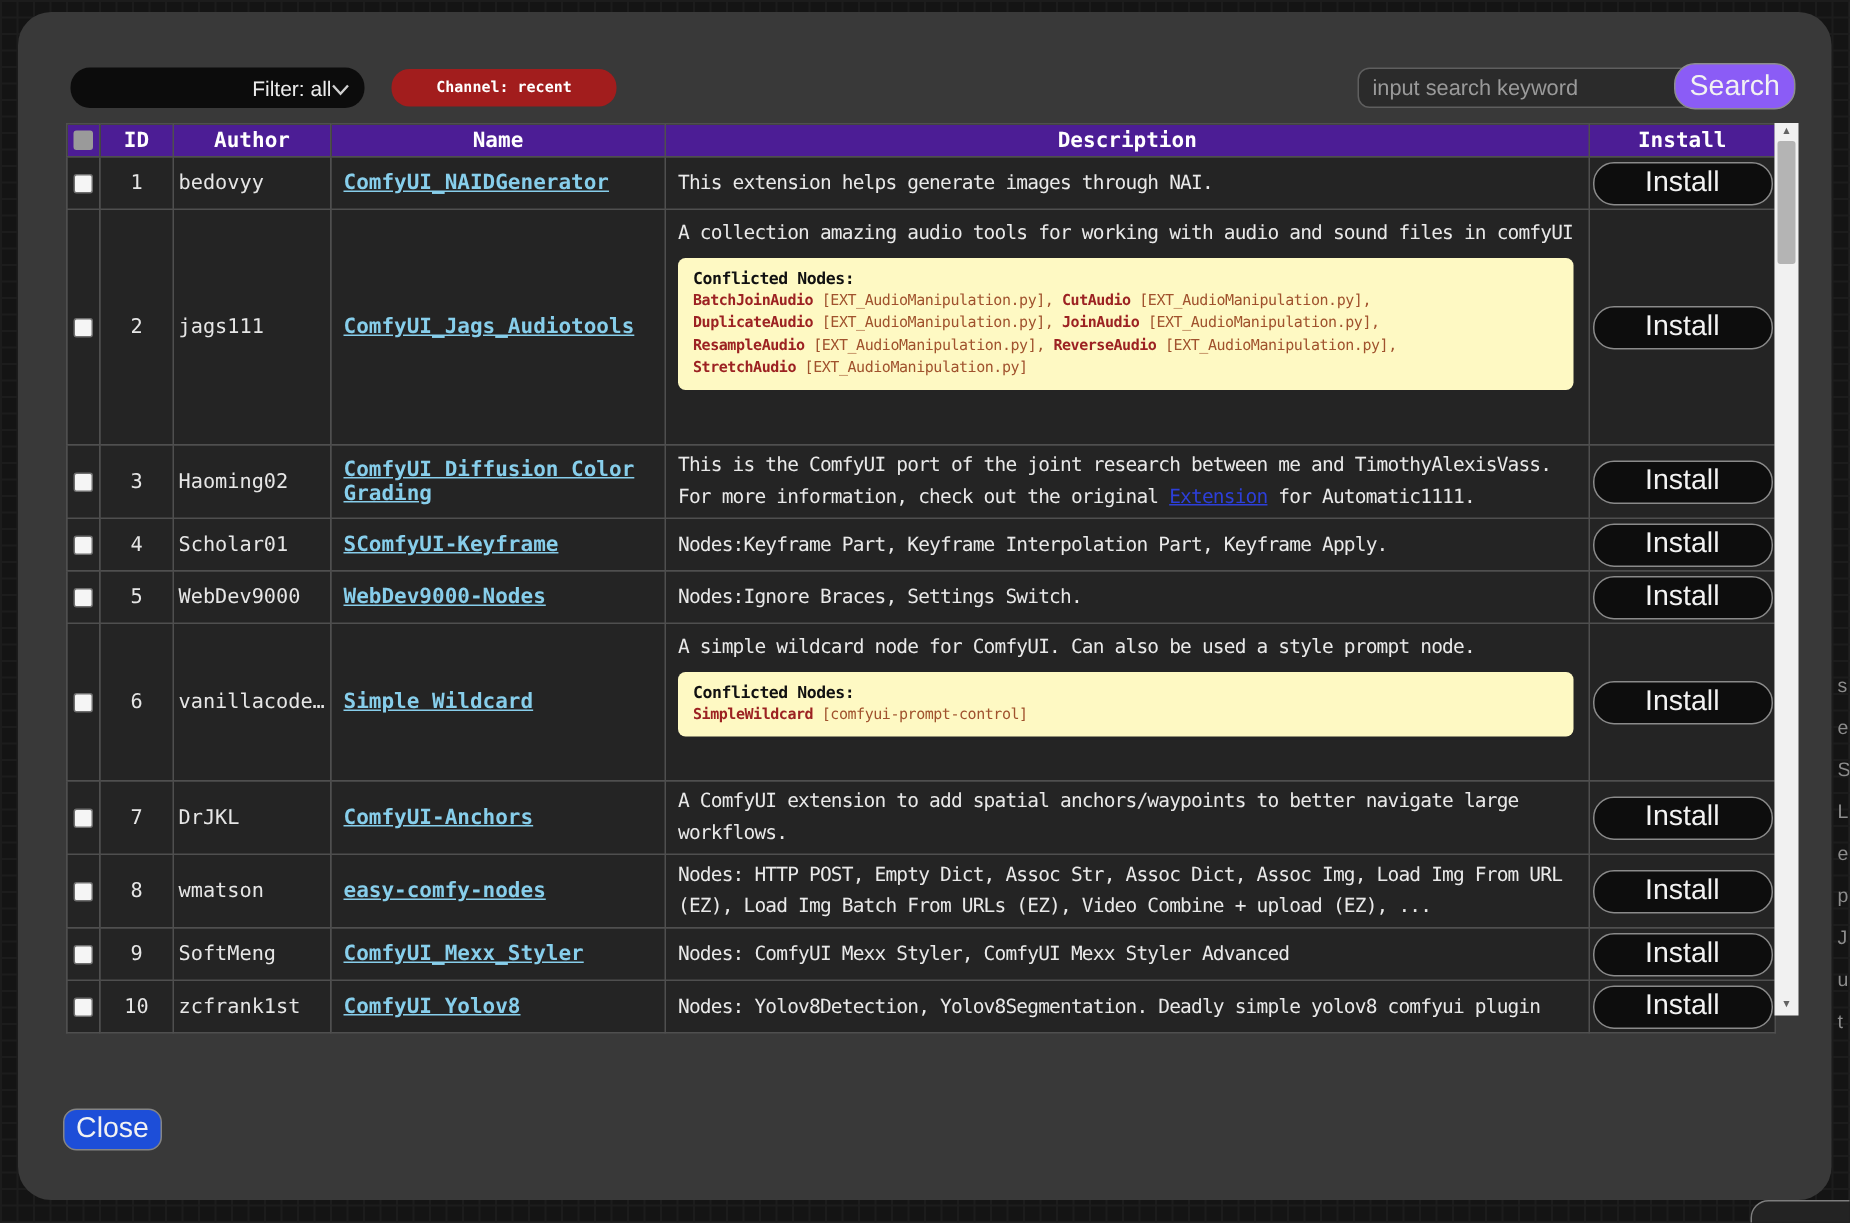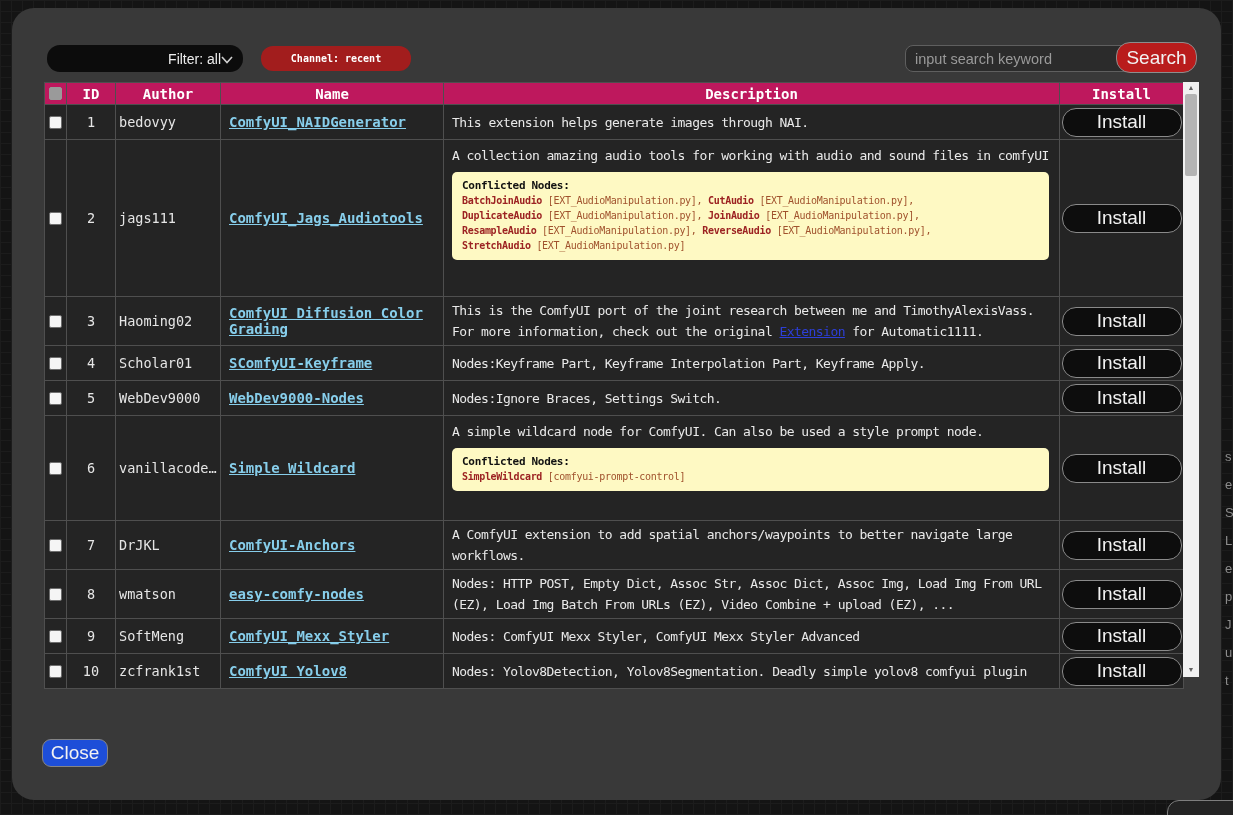--- a/index.html
+++ b/index.html
@@ -31,32 +31,32 @@
     font-weight:bold; font-size:10px; cursor:pointer;
   }
   .search-input {
     position:absolute; left:893px; top:37px; width:239px; height:27px;
     background:#2b2b2b; border:1px solid #5f5f5f; border-radius:8px;
     color:#5eead4; font-size:14.5px; padding:12px 9px; outline:none;
   }
   .search-input::placeholder { color:#9a9a9a; }
   .search-btn {
     position:absolute; left:1104px; top:34px; width:81px; height:31px;
-    background:#b91c1c; border:1px solid #8d8d8d; border-radius:14px;
+    background:#8b5cf6; border:1px solid #8d8d8d; border-radius:14px;
     color:#f2f2f2; font-size:19px; cursor:pointer;
   }
   
   .grid-wrap { position:absolute; left:32px; top:74px; width:1155px; height:595px; }
   table.nodes {
     border-collapse:collapse; table-layout:fixed; width:1139px;
     font-family:"DejaVu Sans Mono","Liberation Mono",monospace;
     font-size:13.5px; color:#e6e6e6;
   }
   table.nodes th, table.nodes td { border:1px solid #4f4f4f; overflow:hidden; }
-  thead th { background:#be185d; height:22px; font-weight:bold; font-size:14px; color:#fff; padding:0; }
+  thead th { background:#4c1d95; height:22px; font-weight:bold; font-size:14px; color:#fff; padding:0; }
   tbody td { background:#242424; vertical-align:middle; }
   tr.h35 { height:35px; } tr.h45 { height:45px; } tr.h105 { height:105px; } tr.h157 { height:157px; }
   td.c-check, th.c-check { text-align:center; }
   .cb { width:13px; height:13px; margin:0 auto; background:#f5f5f5; border:1px solid #6e6e6e; border-radius:2px; cursor:pointer; }
   .cb.hdr { background:#9a9a9a; border-color:#9a9a9a; }
   td.c-id { text-align:center; }
   td.c-author { padding:0 3px; white-space:nowrap; }
   td.c-name { padding:0 8px; }
   td.c-name a { color:#87ceeb; font-weight:bold; font-size:14px; text-decoration:underline; cursor:pointer; }
   td.c-desc {

